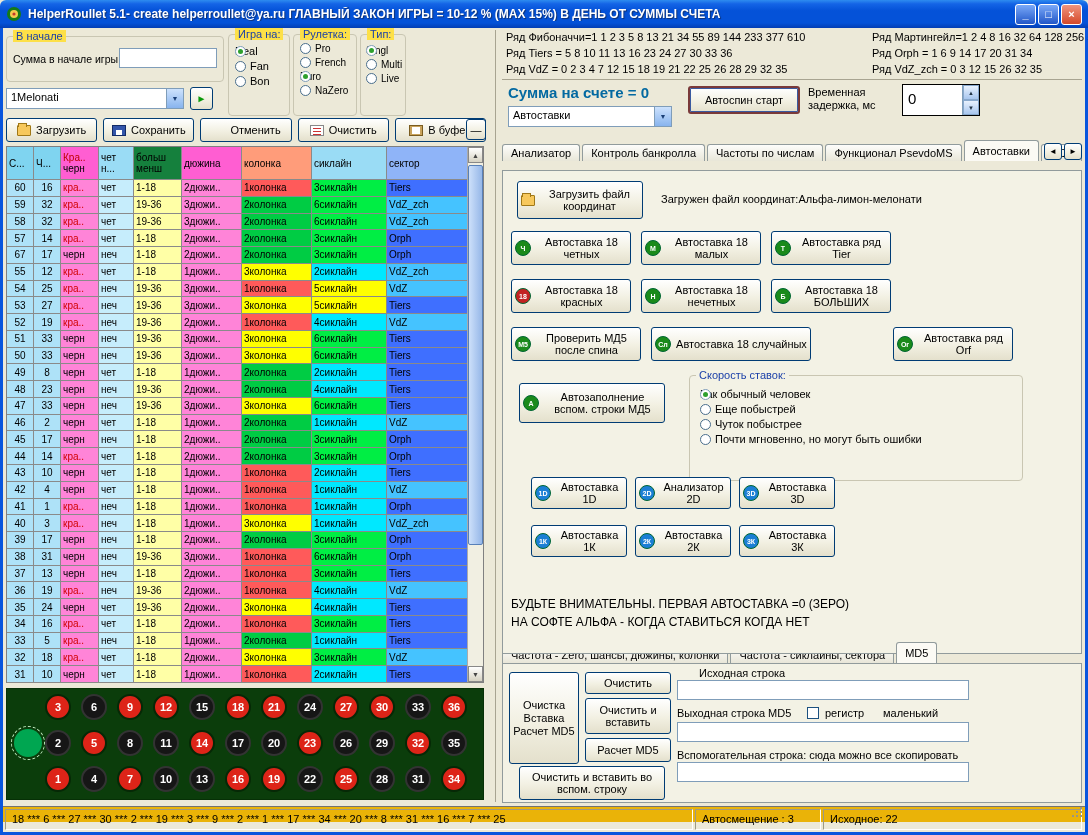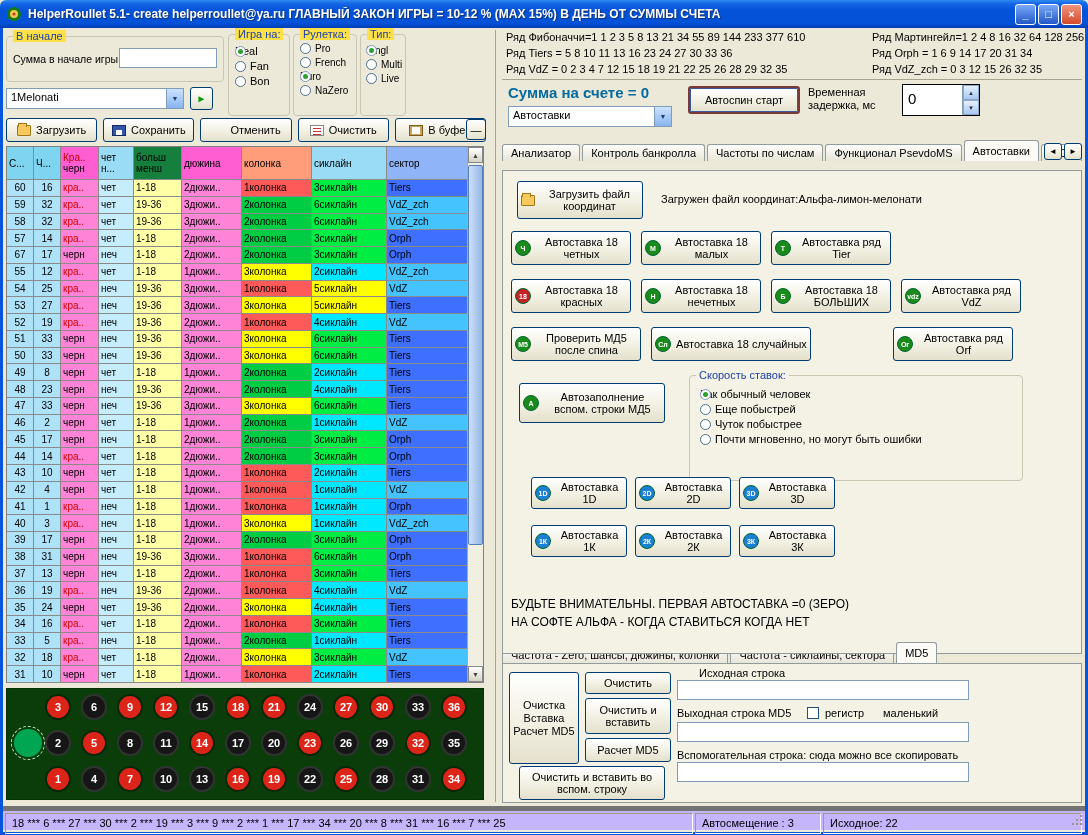--- a/index.html
+++ b/index.html
@@ -75,21 +75,21 @@
   
   .wheel{position:absolute;left:6px;top:688px;width:478px;height:112px;background:#0B3D0B;border:1px solid #063006}
   .wrow{position:absolute;left:38px;display:flex;gap:10px}
   .num{width:26px;height:26px;border-radius:50%;display:flex;align-items:center;justify-content:center;
        color:#fff;font-weight:bold;font-size:11px;border:2px solid #062806}
   .num.red{background:#DD2418}.num.black{background:#161616;border-color:#333}
   .zero{position:absolute;left:7px;top:40px;width:28px;height:28px;border-radius:50%;background:#00A651;
         color:#fff;font-weight:bold;font-size:12px;display:flex;align-items:center;justify-content:center;outline:1px dashed #BFE8BF;outline-offset:2px}
 
   
-  .status{position:absolute;left:3px;top:806px;width:1082px;height:24px;background:#c4b5fd;border-top:5px solid #737373}
+  .status{position:absolute;left:3px;top:806px;width:1082px;height:16px;background:#eab308;border-top:1px solid #737373}
   .scell{position:absolute;top:2px;height:21px;border:1px solid;border-color:#9D9A84 #FFFFFF #FFFFFF #9D9A84;padding:3px 6px;font-size:11px;white-space:nowrap;overflow:hidden}
   .grip{position:absolute;right:3px;bottom:5px;width:12px;height:12px}
   .grip::after{content:"";position:absolute;right:0;bottom:0;width:2px;height:2px;background:#9A9682;
     box-shadow:-4px 0 #9A9682,0 -4px #9A9682,-8px 0 #9A9682,0 -8px #9A9682,-4px -4px #9A9682}
 
   
   .series{position:absolute;font-size:11px;white-space:nowrap}
   .divline{position:absolute;background:#A8A491}
   .balance{position:absolute;left:508px;top:84px;font-size:15px;font-weight:bold;color:#0369a1}
   .hotbtn{position:absolute;left:688px;top:86px;width:112px;height:28px;border:2px solid #7A3A3A;box-shadow:inset 0 0 0 1px #3A5AA0}
@@ -719,24 +719,20 @@
           <span class="ilbl">Автоставка 18 красных</span>
         </button>
         <button class="btn ibtn">
           <span class="cic" style="background: rgb(26, 138, 26);">Н</span>
           <span class="ilbl">Автоставка 18 нечетных</span>
         </button>
         <button class="btn ibtn">
           <span class="cic" style="background: rgb(26, 138, 26);">Б</span>
           <span class="ilbl">Автоставка 18 БОЛЬШИХ</span>
         </button>
-        <button class="btn ibtn">
-          <span class="cic" style="background: rgb(26, 138, 26);">vdz</span>
-          <span class="ilbl">Автоставка ряд VdZ</span>
-        </button>
       </div>
     <div class="abrow" style="top:156px">
         <button class="btn ibtn" style="width: 130px;">
           <span class="cic" style="background: rgb(26, 138, 26);">М5</span>
           <span class="ilbl">Проверить МД5 после спина</span>
         </button>
         <button class="btn ibtn" style="width: 160px;">
           <span class="cic" style="background: rgb(26, 138, 26);">Сл</span>
           <span class="ilbl">Автоставка 18 случайных</span>
         </button>
@@ -773,21 +769,21 @@
         </div>
     </div>
 
     <div class="dkrow" style="top:306px">
         <button class="btn ibtn">
           <span class="cic" style="background: rgb(27, 127, 212);">1D</span>
           <span class="ilbl">Автоставка 1D</span>
         </button>
         <button class="btn ibtn">
           <span class="cic" style="background: rgb(27, 127, 212);">2D</span>
-          <span class="ilbl">Автоставка 2D</span>
+          <span class="ilbl">Анализатор 2D</span>
         </button>
         <button class="btn ibtn">
           <span class="cic" style="background: rgb(27, 127, 212);">3D</span>
           <span class="ilbl">Автоставка 3D</span>
         </button>
       </div>
     <div class="dkrow" style="top:354px">
         <button class="btn ibtn">
           <span class="cic" style="background: rgb(27, 127, 212);">1К</span>
           <span class="ilbl">Автоставка 1К</span>

